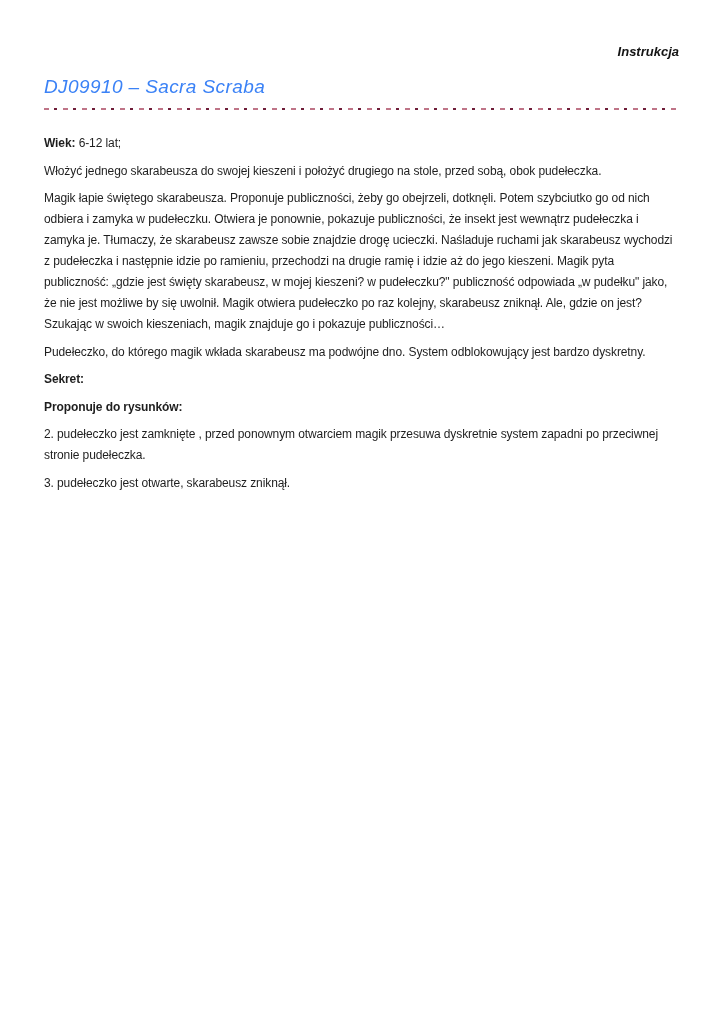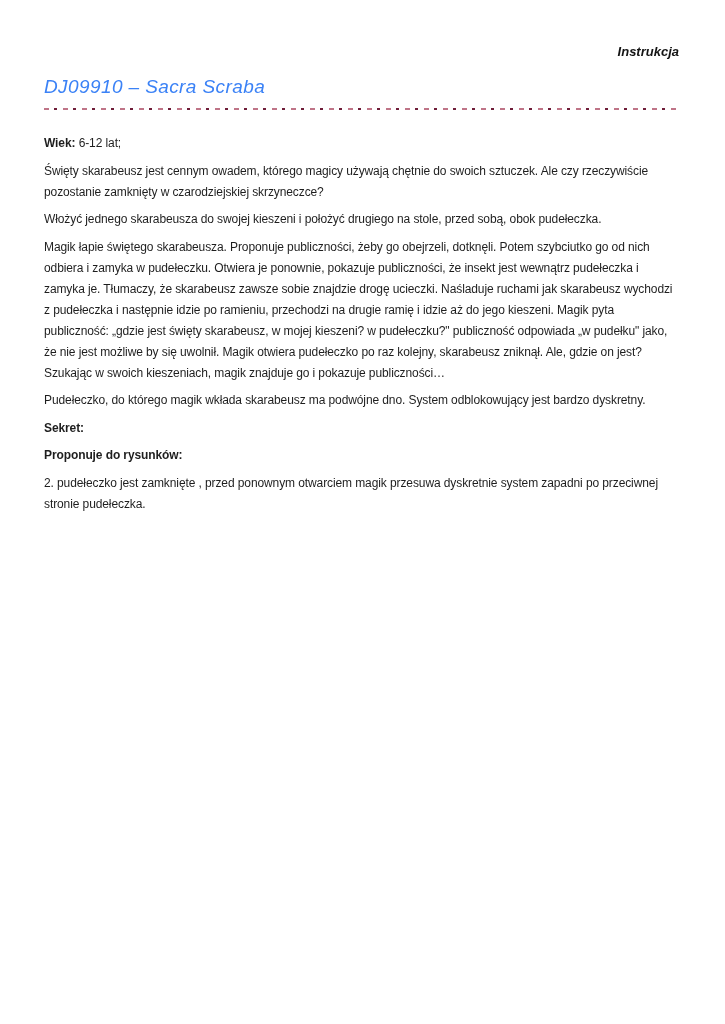--- a/index.html
+++ b/index.html
@@ -75,32 +75,32 @@
 
   <div class="doc-title">DJ09910 – Sacra Scraba</div>
 
   <div class="dashed-separator"></div>
 
   <div class="content">
 
     <p class="para"><strong>Wiek:</strong><span> 6-12 lat;</span></p>
 
 
-    <p class="para"><strong></strong><span>Święty skarabeusz jest cennym owadem, którego magicy używają chętnie do swoich sztuczek. Ale czy rzeczywiście pozostanie zamknięty w czarodziejskiej skrzyneczce?</span></p>
 
 
     <p class="para"><strong></strong><span>Włożyć jednego skarabeusza do swojej kieszeni i położyć drugiego na stole, przed sobą, obok pudełeczka.</span></p>
 
 
     <p class="para"><strong></strong><span>Magik łapie świętego skarabeusza. Proponuje publiczności, żeby go obejrzeli, dotknęli. Potem szybciutko go od nich odbiera i zamyka w pudełeczku. Otwiera je ponownie, pokazuje publiczności, że insekt jest wewnątrz pudełeczka i zamyka je. Tłumaczy, że skarabeusz zawsze sobie znajdzie drogę ucieczki. Naśladuje ruchami jak skarabeusz wychodzi z pudełeczka i następnie idzie po ramieniu, przechodzi na drugie ramię i idzie aż do jego kieszeni. Magik pyta publiczność: „gdzie jest święty skarabeusz, w mojej kieszeni? w pudełeczku?" publiczność odpowiada „w pudełku" jako, że nie jest możliwe by się uwolnił. Magik otwiera pudełeczko po raz kolejny, skarabeusz zniknął. Ale, gdzie on jest? Szukając w swoich kieszeniach, magik znajduje go i pokazuje publiczności…</span></p>
 
     <p class="para"><strong></strong><span>Pudełeczko, do którego magik wkłada skarabeusz ma podwójne dno. System odblokowujący jest bardzo dyskretny.</span></p>
 
     <p class="para"><strong>Sekret:</strong><span></span></p>
 
     <p class="para"><strong>Proponuje do rysunków:</strong><span></span></p>
 
 
     <p class="para"><strong></strong><span>2. pudełeczko jest zamknięte , przed ponownym otwarciem magik przesuwa dyskretnie system zapadni po przeciwnej stronie pudełeczka.</span></p>
 
+    <p class="para"><strong></strong><span>3. pudełeczko jest otwarte, skarabeusz zniknął.</span></p>
 
   </div>
 </div>
 
 </body></html>

